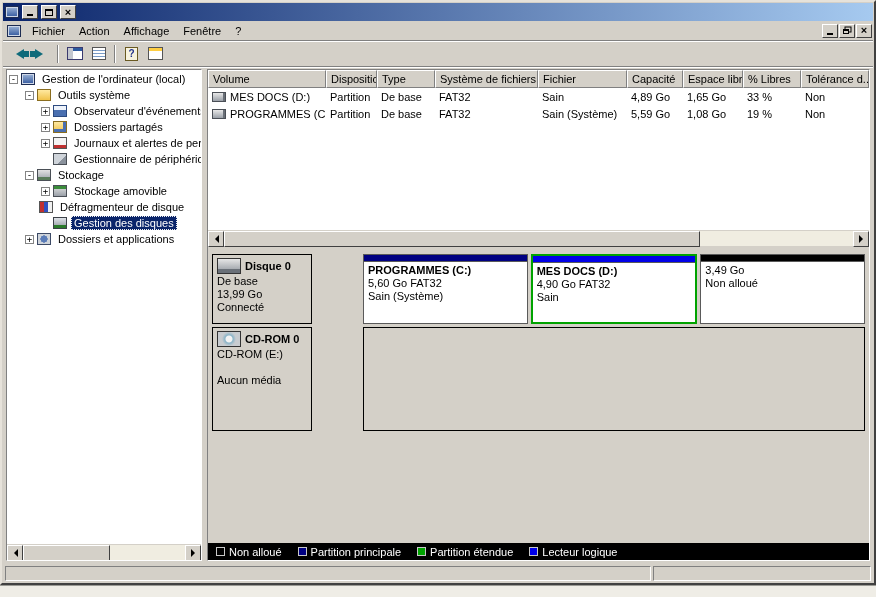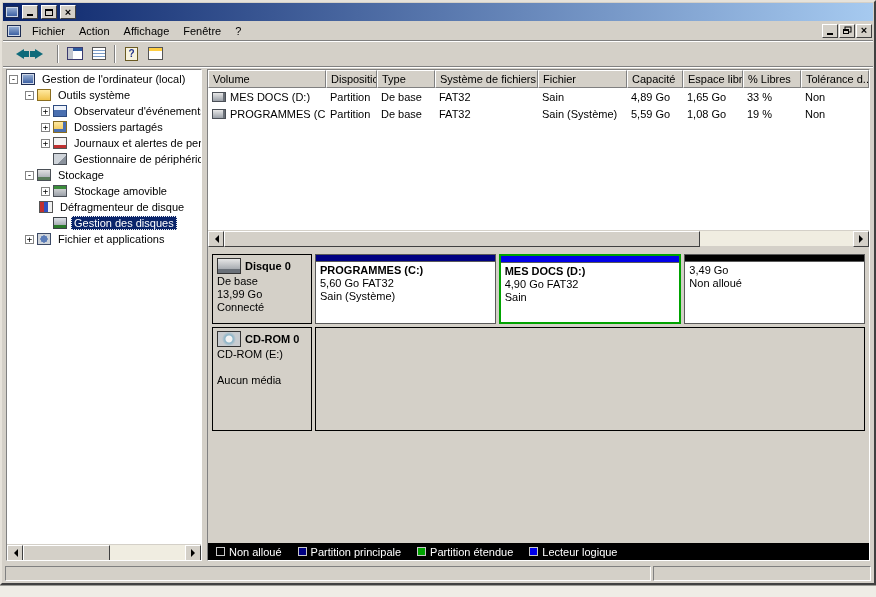--- a/index.html
+++ b/index.html
@@ -126,21 +126,21 @@
     border:1px solid; border-color:#fff #808080 #808080 #fff;
     white-space:nowrap; overflow:hidden; text-align:left;
   }
   .vl-row { display:flex; height:17px; align-items:center; }
   .vl-c { flex:none; padding:1px 4px; white-space:nowrap; overflow:hidden; display:flex; align-items:center; gap:4px; }
   .c0{width:118px}.c1{width:51px}.c2{width:58px}.c3{width:103px}.c4{width:89px}.c5{width:56px}.c6{width:60px}.c7{width:58px}.c8{flex:1;min-width:40px}
   .vol-ico { width:14px; height:10px; flex:none; background:linear-gradient(#e8e8e8,#9aa0a8); border:1px solid #4a4f56; box-shadow:inset -2px 0 0 #6a7078; }
 
   
   .disk-area { flex:1; padding:8px 4px 4px 4px; overflow:hidden; }
-  .disk-row { display:flex; margin-bottom:3px; }
+  .disk-row { display:flex; margin-bottom:3px;gap:48px; }
   .dinfo {
     width:100px; flex:none; background:#d4d0c8; border:1px solid #000;
     padding:3px 4px 2px 4px; line-height:13px;
   }
   .dline1 { display:flex; align-items:center; gap:4px; font-weight:bold; margin-bottom:1px; }
   .drive-big { width:24px; height:16px; flex:none; background:linear-gradient(#e6e6e6,#8f959d); border:1px solid #333; box-shadow:inset 0 -4px 0 #6a7078; }
   .cd-big { width:24px; height:16px; flex:none; background:#c8ccd0; border:1px solid #333; background-image:radial-gradient(circle at 50% 50%, #f4f4f4 3px, #8ab4c8 4px, #c8ccd0 7px); }
   .dparts { flex:1; display:flex; gap:3px; margin-left:3px; min-width:0; }
   .part { flex:1; background:#fff; border:1px solid #5a5a5a; display:flex; flex-direction:column; min-width:0; }
   .part.sel { border-width:2px; }
@@ -290,21 +290,21 @@
 
           <div class="tree-item" style="padding-left:34px">
             <span class="expander none"></span>
             <span class="ticon i-diskmgmt"></span>
             <span class="tlabel selected">Gestion des disques</span>
           </div>
 
           <div class="tree-item" style="padding-left:18px">
             <span class="expander">+</span>
             <span class="ticon i-services"></span>
-            <span class="tlabel">Fichier et applications</span>
+            <span class="tlabel">Dossiers et applications</span>
           </div>
 
         </div>
 
         <div class="hscrollbar">
           <span class="sb-btn">
               <span class="tri-l"></span>
             </span>
           <span class="sb-thumb" style="width:45%"></span>
           <span class="sb-track"></span>

